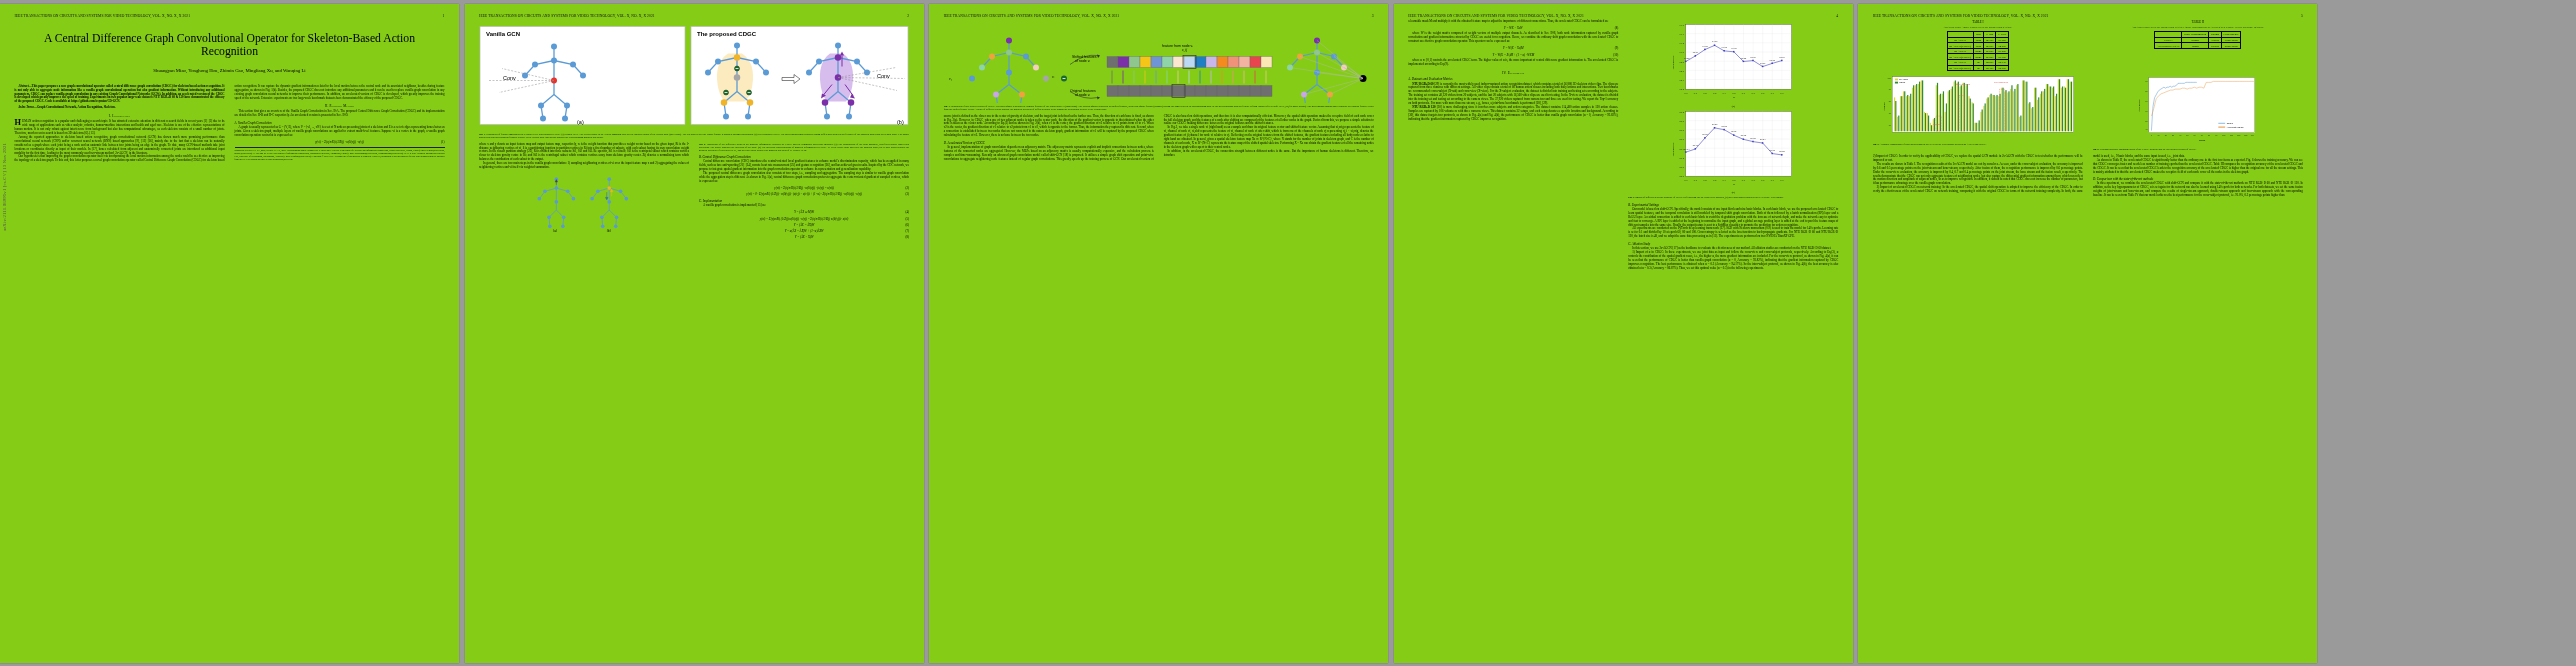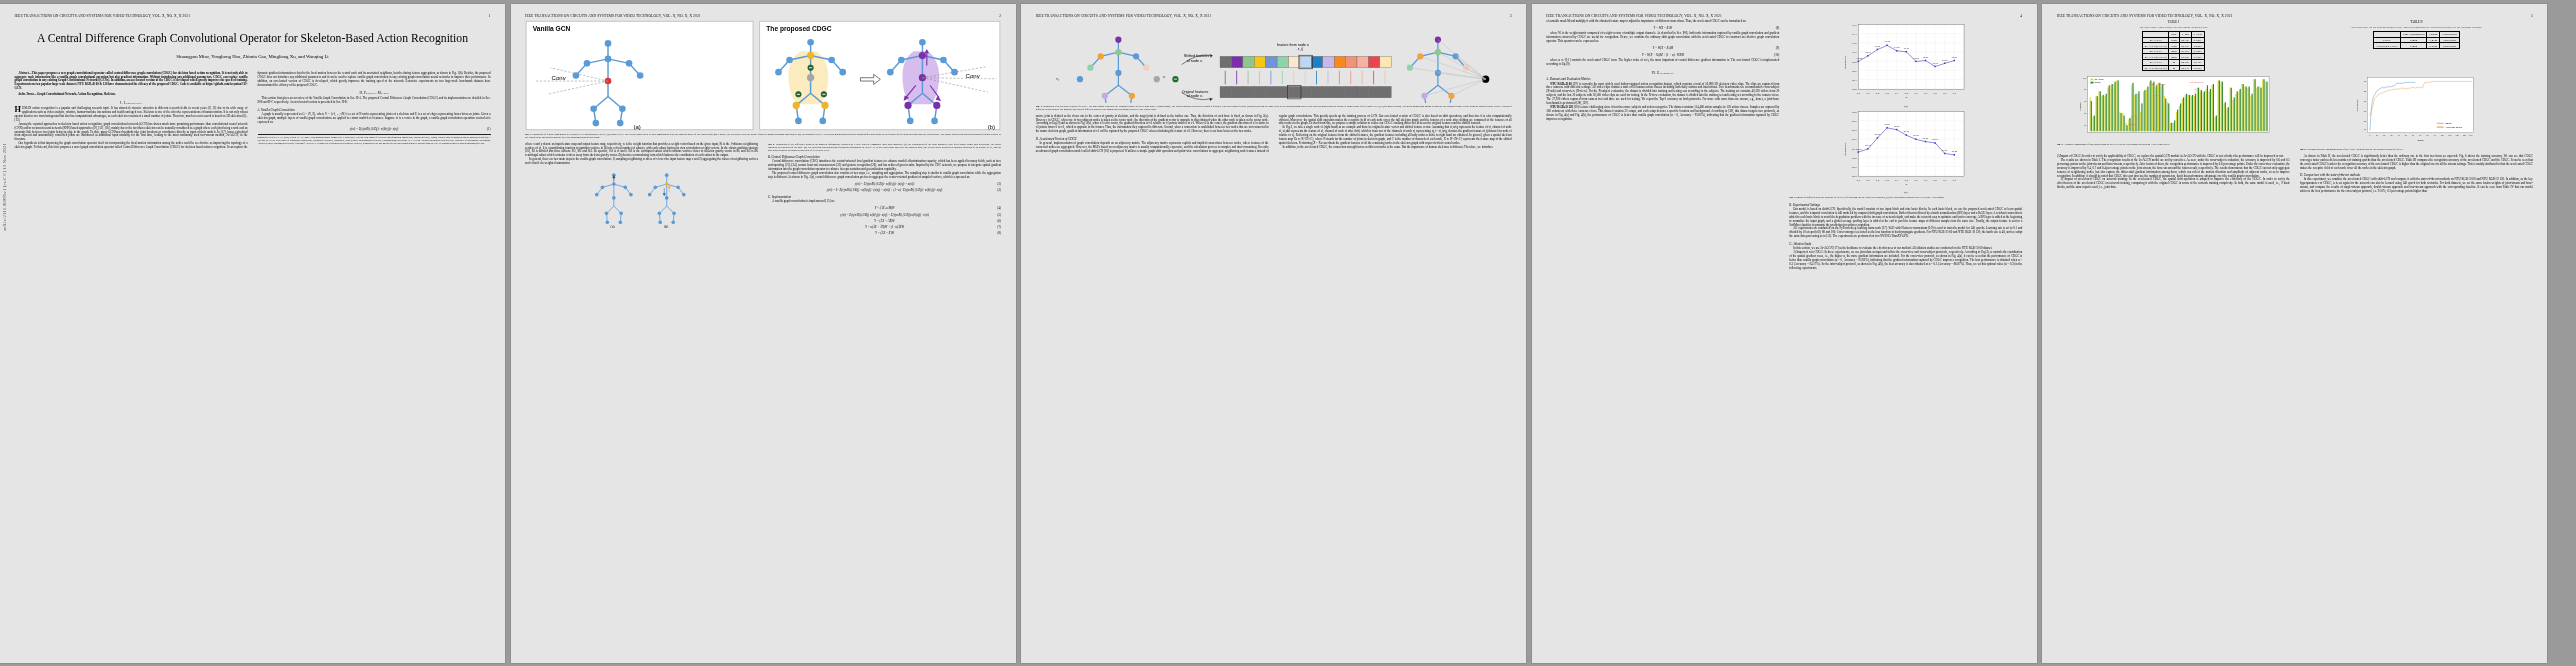--- a/index.html
+++ b/index.html
@@ -1,18 +1,18 @@
 <!DOCTYPE html>
 <html style="font-size:9px"><head>
 <meta charset="utf-8">
 <style>
   html,body{margin:0;padding:0;background:#8a8a8a;}
   body{font-family:"Liberation Serif", serif;}
   .strip{width:2576px;height:667px;display:flex;gap:5.6px;background:#9a9a9a;padding:0;box-sizing:border-box;}
-  .page{background:#e5e5e5;width:505px;height:659px;margin-top:3.9px;position:relative;box-sizing:border-box;
+  .page{background:#84cc16;width:459px;height:659px;margin-top:3.9px;position:relative;box-sizing:border-box;
         padding:10px 14.5px 5.6px 14.5px;overflow:hidden;box-shadow:0 0 1.1px rgba(0,0,0,.4);}
   .runhead{display:flex;justify-content:space-between;font-size:3.6px;letter-spacing:0.1px;
            font-variant:small-caps;color:#111;margin-bottom:2.2px;}
   .runhead .pno{font-size:3.7px;}
   .cols{display:flex;gap:10px;}
   .col{width:100%;flex:1;}
   .twocol{column-count:2;column-gap:10px;}
   .title{font-size:11.7px;text-align:center;line-height:1.12;margin:14.5px 0 0 0;font-weight:400;}
   .authors{text-align:center;font-size:4.8px;margin:9px 0 12.2px 0;}
   p{margin:0;text-align:justify;font-size:3px;line-height:1.32;text-indent:3.9px;hyphens:auto;}

